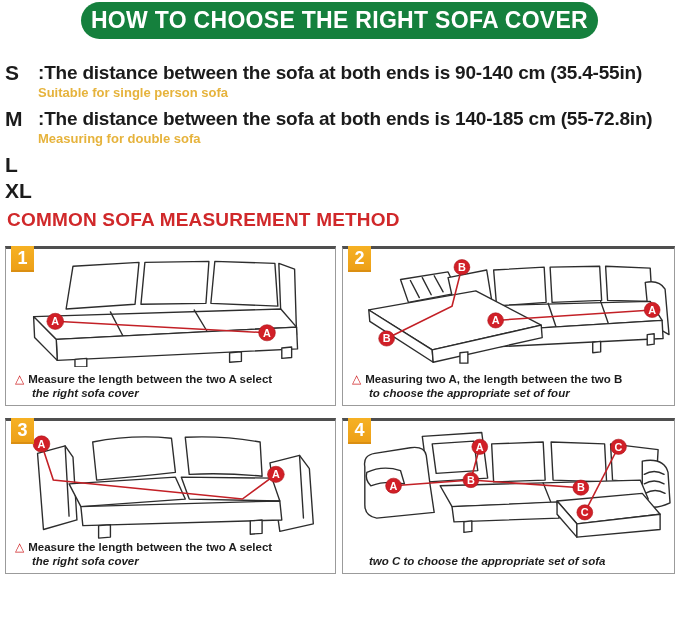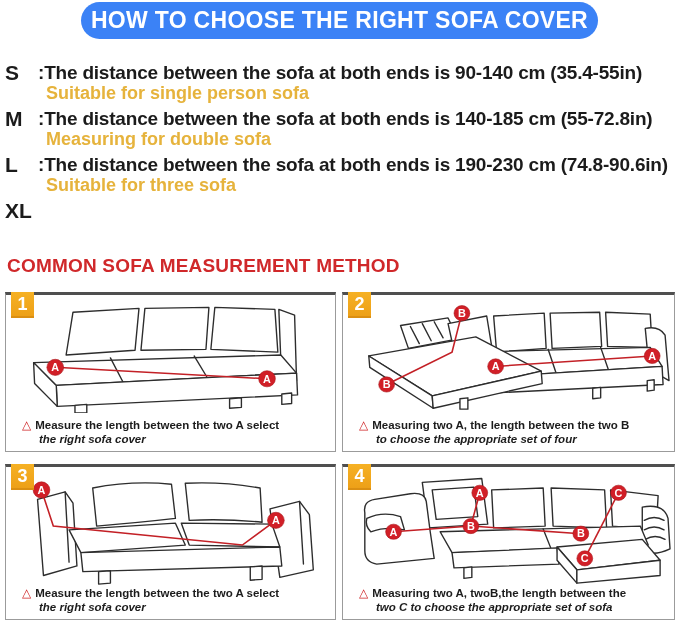--- a/index.html
+++ b/index.html
@@ -3,37 +3,37 @@
 <meta charset="utf-8">
 <style>
   html,body { margin:0; padding:0; }
   body {
     width:679px; height:638px; background:#ffffff; overflow:hidden;
     font-family:"Liberation Sans", sans-serif;
   }
   
   .banner {
     width:517px; height:37px; margin:2px auto 0;
-    background:#3b82f6; border-radius:19px;
+    background:#15803d; border-radius:19px;
     display:flex; align-items:center; justify-content:center;
     color:#ffffff; font-size:23px; font-weight:bold; letter-spacing:.3px;
     white-space:nowrap;
   }
   
   .sizes { margin:23px 0 0 2px; }
   .size-row { display:flex; margin-bottom:5px; }
   .size-label {
     width:33px; flex-shrink:0; padding-left:3px;
     font-size:21px; font-weight:bold; color:#1b1b1b; line-height:21px;
   }
   .size-desc { font-size:19px; font-weight:bold; color:#1b1b1b; line-height:21px; letter-spacing:-0.2px; }
-  .size-suitable { font-size:18px; font-weight:bold; color:#E6B33C; line-height:20px;margin-left:8px; }
+  .size-suitable { font-size:13px; font-weight:bold; color:#E6B33C; line-height:20px; }
   
   .section-title {
-    margin:34px 0 0 7px; font-size:19px; font-weight:bold;
+    margin:8px 0 0 7px; font-size:19px; font-weight:bold;
     color:#D0282A; letter-spacing:.2px;
   }
   
   .grid {
     margin:15px 4px 0 5px;
     display:grid; grid-template-columns:331px 333px; column-gap:6px; row-gap:12px;
   }
   .panel {
     position:relative; background:#fff;
     border:1px solid #9b9b9b; border-top:3px solid #4f4f4f;
@@ -47,21 +47,21 @@
     border-bottom:2px solid #DB8F12; box-sizing:border-box;
     color:#fff; font-size:18px; font-weight:bold;
     display:flex; align-items:center; justify-content:center;
     z-index:3;
   }
   .panel svg.sofa {
     position:absolute; left:2px; top:2px;
     width:calc(100% - 4px); height:116px; z-index:1;
   }
   .caption {
-    position:absolute; left:16px; bottom:5px; z-index:2;
+    position:absolute; left:9px; bottom:5px; z-index:2;
     font-size:11.5px; font-weight:bold; color:#1c1c1c; line-height:14px;margin-top:28px;
   }
   .warn { color:#D0282A; font-size:12px; margin-right:4px; font-weight:normal; }
   .cap-line2 { padding-left:17px;font-style:italic; }
   
   .art path { fill:#ffffff; stroke:#2d2d2d; stroke-width:1.4; stroke-linejoin:round; stroke-linecap:round; }
   .art path.nf { fill:none; }
   .meas line, .meas path { stroke:#C32026; stroke-width:1.6; fill:none; }
   .meas circle { fill:#D11F27; stroke:#A91419; stroke-width:.6; }
   .meas text {
@@ -86,24 +86,20 @@
   </div>
   <div class="size-row">
     <div class="size-label">M</div>
     <div>
       <div class="size-desc">:The distance between the sofa at both ends is 140-185 cm (55-72.8in)</div>
       <div class="size-suitable">Measuring for double sofa</div>
     </div>
   </div>
   <div class="size-row">
     <div class="size-label">L</div>
-    <div>
-      <div class="size-desc">:The distance between the sofa at both ends is 190-230 cm (74.8-90.6in)</div>
-      <div class="size-suitable">Suitable for three sofa</div>
-    </div>
   </div>
   <div class="size-row">
     <div class="size-label">XL</div>
   </div>
 </div>
 
 <div class="section-title">COMMON SOFA MEASUREMENT METHOD</div>
 
 <div class="grid">
 
@@ -240,18 +236,17 @@
         <text x="127" y="64">B</text>
         <circle cx="238" cy="68" r="8"></circle>
         <text x="238" y="72">B</text>
         <circle cx="276" cy="25" r="8"></circle>
         <text x="276" y="29">C</text>
         <circle cx="242" cy="94" r="8"></circle>
         <text x="242" y="98">C</text>
       </g>
     </svg>
     <div class="caption">
-      <div><span class="warn">△</span><span>Measuring two A, twoB,the length between the</span></div>
       <div class="cap-line2">two C to choose the appropriate set of sofa</div>
     </div>
   </div>
 
 </div>
 
 </body></html>

